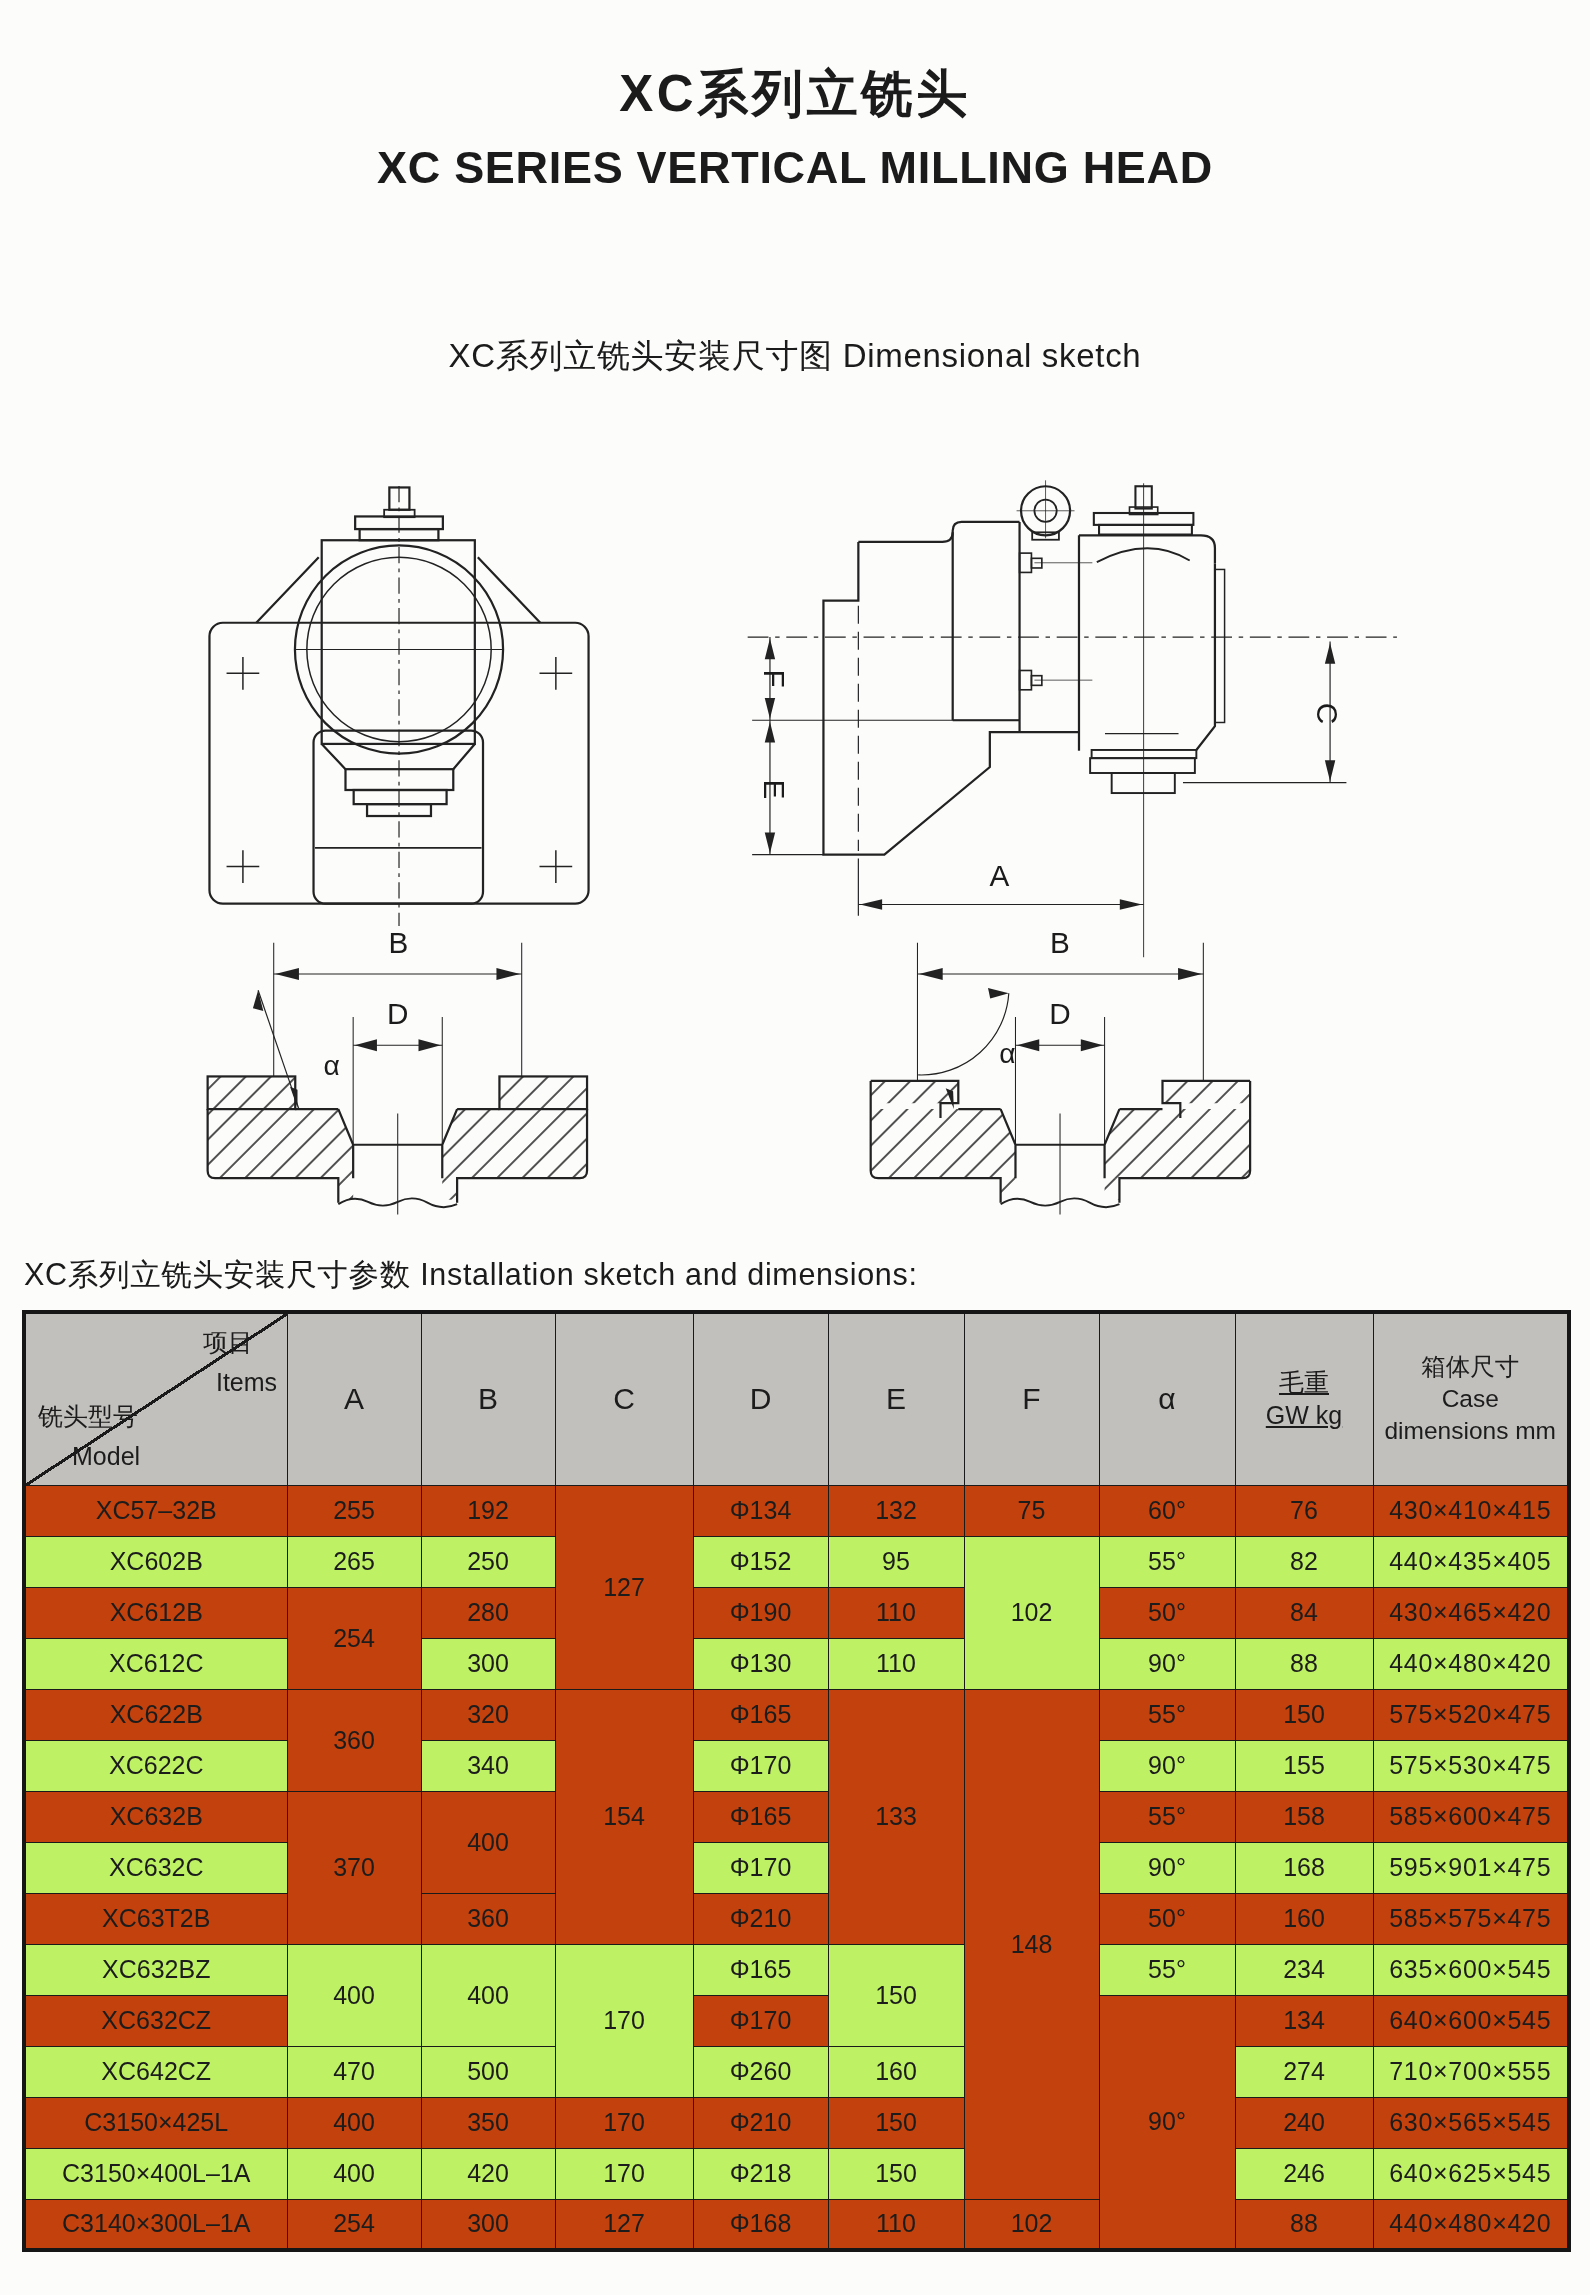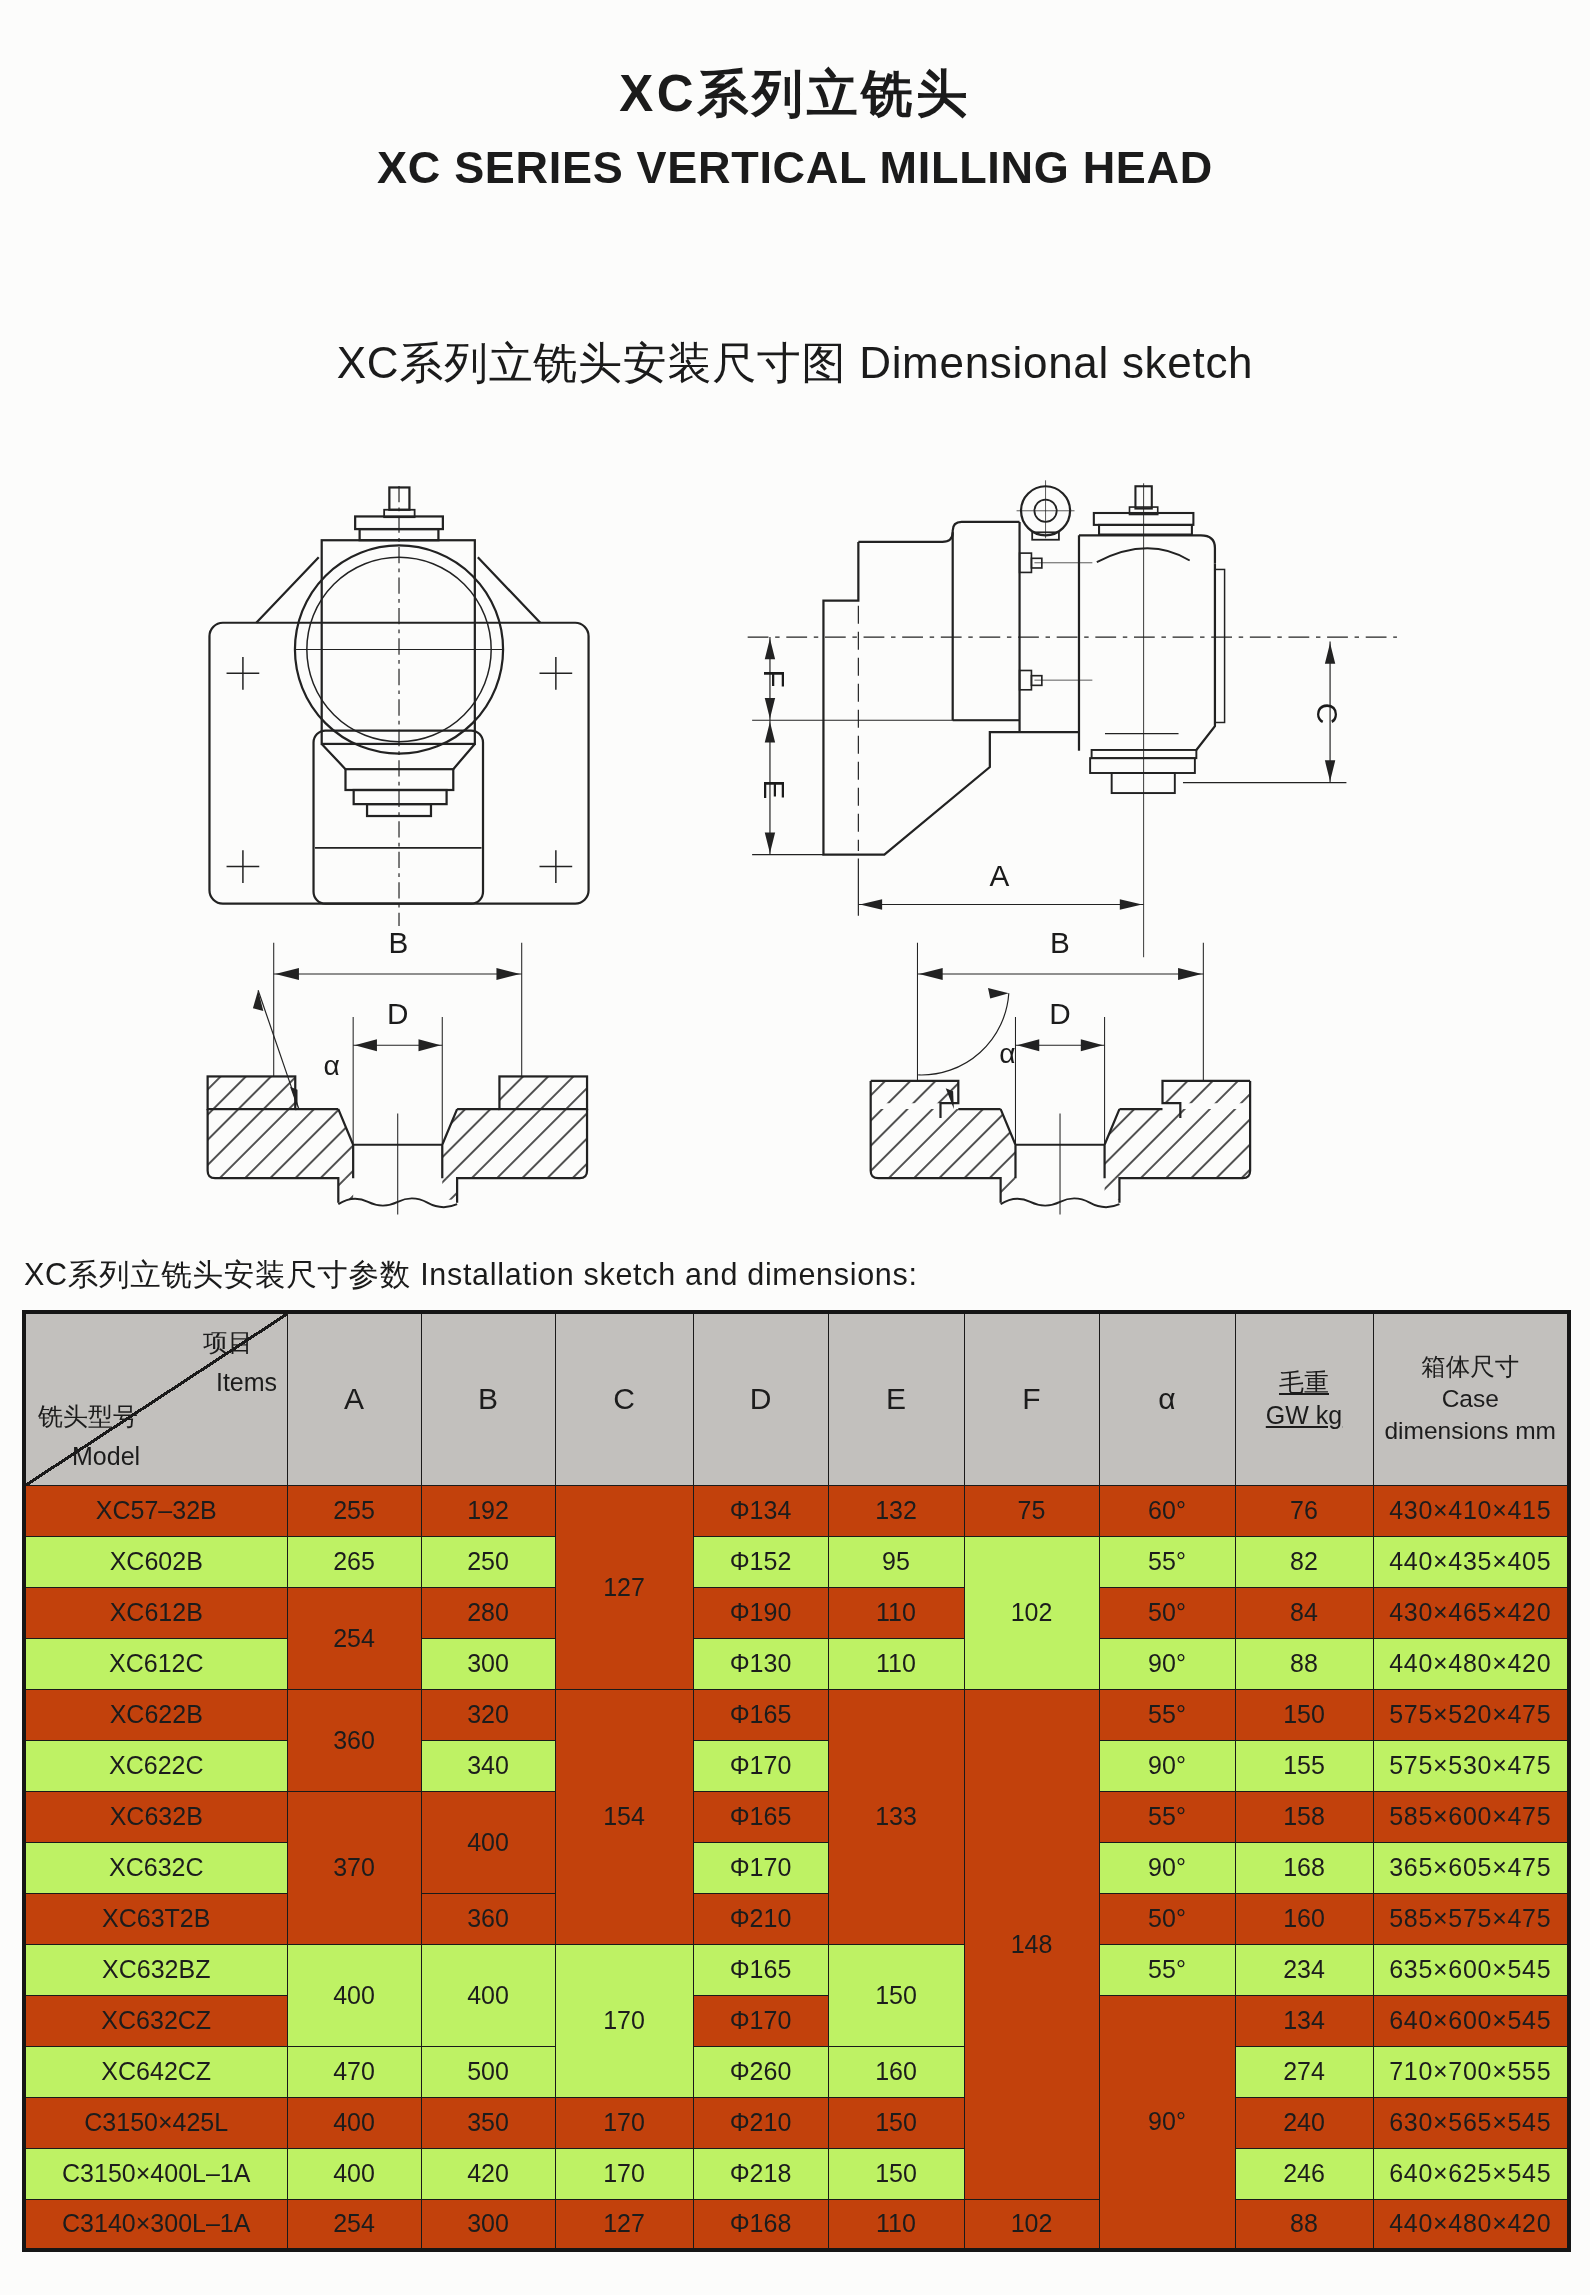--- a/index.html
+++ b/index.html
@@ -3,21 +3,21 @@
 <meta charset="utf-8">
 <style>
   html,body{margin:0;padding:0;}
   body{
     width:1590px;height:2295px;position:relative;background:#fcfcfb;
     font-family:"Liberation Sans","DejaVu Sans",sans-serif;color:#1b1b1b;
     overflow:hidden;
   }
   .title-cn{text-align:center;padding-top:60px;font-size:51px;font-weight:bold;letter-spacing:3.7px;}
   .title-en{text-align:center;margin-top:13.4px;font-size:45px;font-weight:bold;letter-spacing:0.7px;}
-  .sketch-caption{text-align:center;margin-top:140px;font-size:44px;letter-spacing:0.7px;}
+  .sketch-caption{text-align:center;margin-top:140px;font-size:33px;letter-spacing:0.7px;}
   svg{position:absolute;}
   .table-caption{position:absolute;left:24px;top:1255px;font-size:30.5px;letter-spacing:0.7px;}
   table.dims{
     position:absolute;left:22px;top:1310px;width:1545px;
     border-collapse:collapse;table-layout:fixed;
     border:4.5px solid #161616;
   }
   table.dims th,table.dims td{
     border:1.9px solid #1a1a1a;text-align:center;vertical-align:middle;
     font-size:25px;font-weight:normal;padding:0;color:#1c1c1c;
@@ -367,21 +367,21 @@
       <td>Φ165</td>
       <td>55°</td>
       <td>158</td>
       <td class="case-cell">585×600×475</td>
     </tr>
     <tr class="alt">
       <td>XC632C</td>
       <td>Φ170</td>
       <td>90°</td>
       <td>168</td>
-      <td class="case-cell">365×605×475</td>
+      <td class="case-cell">595×901×475</td>
     </tr>
     <tr>
       <td>XC63T2B</td>
       <td>360</td>
       <td>Φ210</td>
       <td>50°</td>
       <td>160</td>
       <td class="case-cell">585×575×475</td>
     </tr>
     <tr class="alt">

